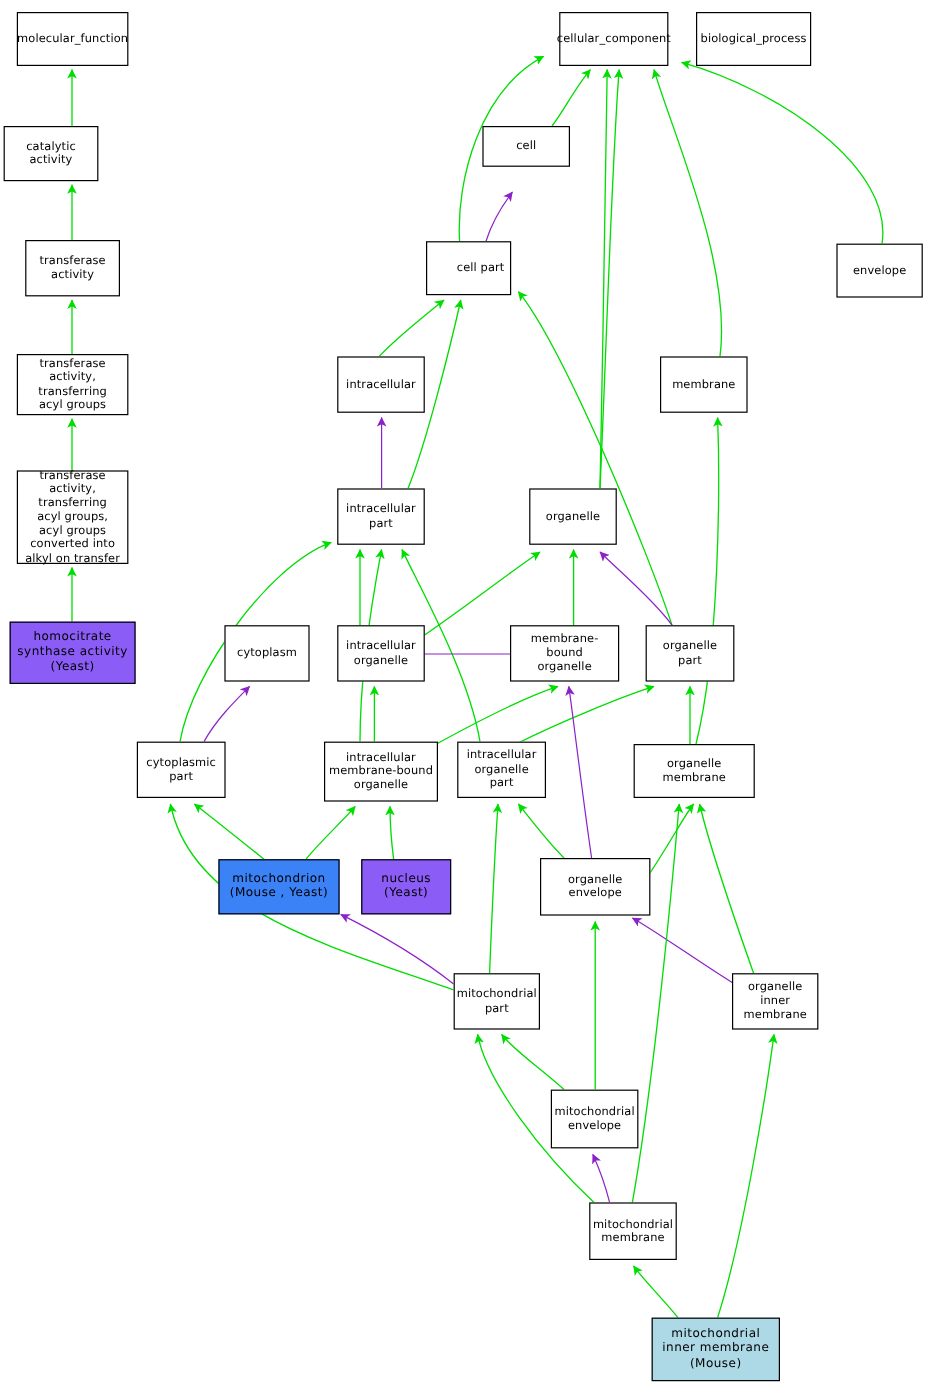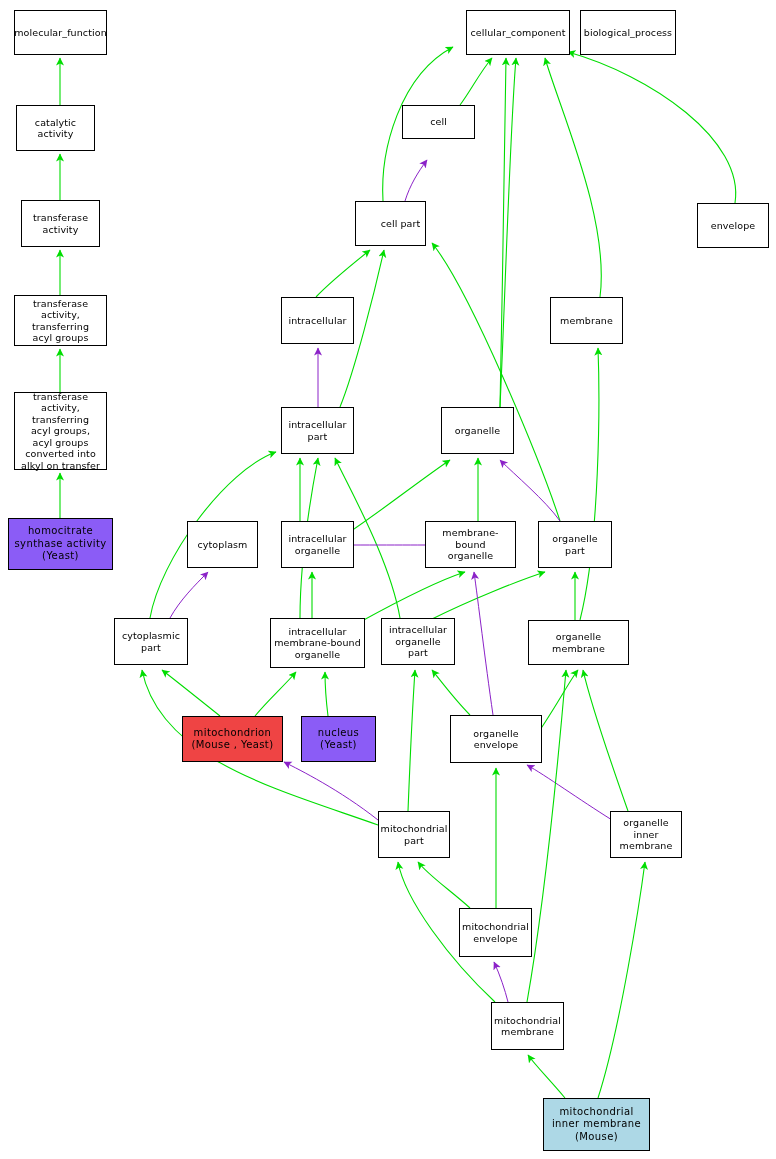--- a/index.html
+++ b/index.html
@@ -5,21 +5,21 @@
 <style>
   html,body{margin:0;padding:0;background:#ffffff;}
   body{font-family:"DejaVu Sans","Liberation Sans",sans-serif;}
   #canvas{position:relative;width:776px;height:1159px;background:#ffffff;overflow:hidden;border-radius:14px;}
   svg#edges{position:absolute;left:0;top:0;width:776px;height:1159px;pointer-events:none;}
   .node{position:absolute;box-sizing:border-box;border:1px solid #000000;background:#ffffff;
         display:flex;align-items:center;justify-content:center;text-align:center;
         font-size:9.5px;line-height:11.5px;color:#000000;letter-spacing:.1px;}
   .node span{display:block;padding:0 2px;}
   .node.cyan{background:#8b5cf6;font-size:10px;line-height:12.5px;letter-spacing:.4px;}
-  .node.gray{background:#ef4444;font-size:10px;line-height:12.5px;letter-spacing:.4px;}
+  .node.gray{background:#3b82f6;font-size:10px;line-height:12.5px;letter-spacing:.4px;}
   .node.blue{background:#add8e6;font-size:10px;line-height:12.5px;letter-spacing:.4px;}
 </style>
 </head>
 <body>
 
 <div id="canvas">
   <svg id="edges" viewBox="0 0 776 1159">
     <defs>
       <marker id="arrow-green" markerWidth="9" markerHeight="9" refX="7.5" refY="4" orient="auto" markerUnits="userSpaceOnUse">
         <path d="M0,0 L8,4 L0,8 L2,4 z" fill="#00dd00"></path>
@@ -76,36 +76,36 @@
         <path d="M508,1002 C505,990 500,975 494,962" fill="none" stroke="#8b22c8" stroke-width="1" marker-end="url(#arrow-purple)"></path>
         <path d="M527,1002 C545,900 560,740 566,670" fill="none" stroke="#00dd00" stroke-width="1.1" marker-end="url(#arrow-green)"></path>
         <path d="M565,1098 C550,1080 535,1065 528,1055" fill="none" stroke="#00dd00" stroke-width="1.1" marker-end="url(#arrow-green)"></path>
         <path d="M598,1098 C620,1030 640,900 645,862" fill="none" stroke="#00dd00" stroke-width="1.1" marker-end="url(#arrow-green)"></path>
       </g>
   </svg>
   <div id="node-layer">
       <div class="node" style="left: 14px; top: 10px; width: 93px; height: 45px;">
         <span>molecular_function</span>
       </div>
-      <div class="node" style="left: 16px; top: 105px; width: 79px; height: 46px;">
+      <div class="node" style="left: 3px; top: 105px; width: 79px; height: 46px;">
         <span>catalytic activity</span>
       </div>
       <div class="node" style="left: 21px; top: 200px; width: 79px; height: 47px;">
         <span>transferase<br>activity</span>
       </div>
       <div class="node" style="left: 14px; top: 295px; width: 93px; height: 51px;">
         <span>transferase<br>activity, transferring<br>acyl groups</span>
       </div>
       <div class="node" style="left: 14px; top: 392px; width: 93px; height: 78px;">
         <span>transferase<br>activity, transferring<br>acyl groups,<br>acyl groups<br>converted into<br>alkyl on transfer</span>
       </div>
       <div class="node cyan" style="left: 8px; top: 518px; width: 105px; height: 52px;">
         <span>homocitrate<br>synthase activity<br>(Yeast)</span>
       </div>
-      <div class="node" style="left: 466px; top: 10px; width: 104px; height: 45px;">
+      <div class="node" style="left: 466px; top: 10px; width: 91px; height: 45px;">
         <span>cellular_component</span>
       </div>
       <div class="node" style="left: 580px; top: 10px; width: 96px; height: 45px;">
         <span>biological_process</span>
       </div>
       <div class="node" style="left: 402px; top: 105px; width: 73px; height: 34px;">
         <span>cell</span>
       </div>
       <div class="node" style="left: 355px; top: 201px; width: 71px; height: 45px; padding-left: 20px;">
         <span>cell part</span>

